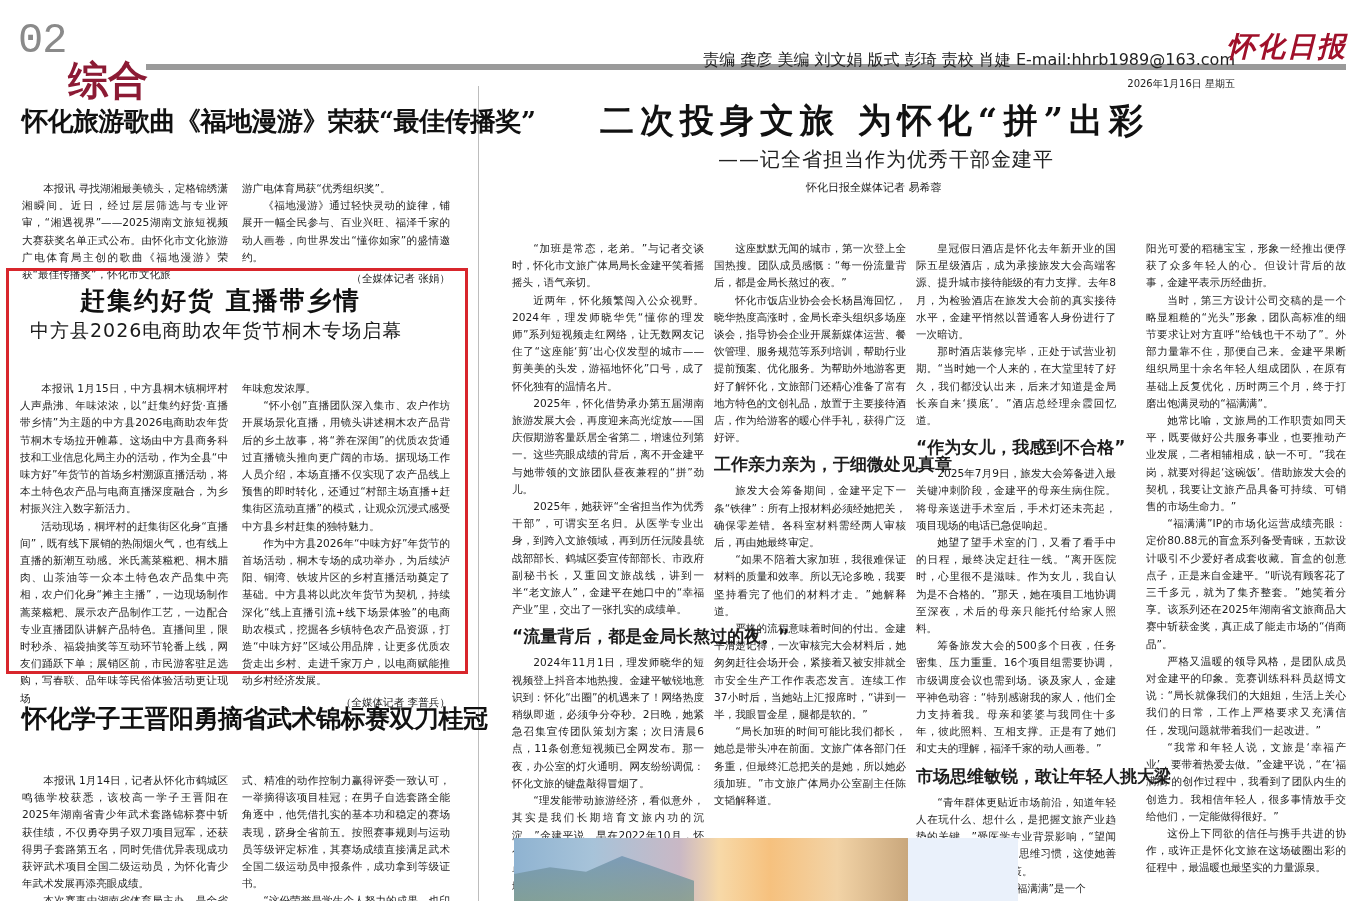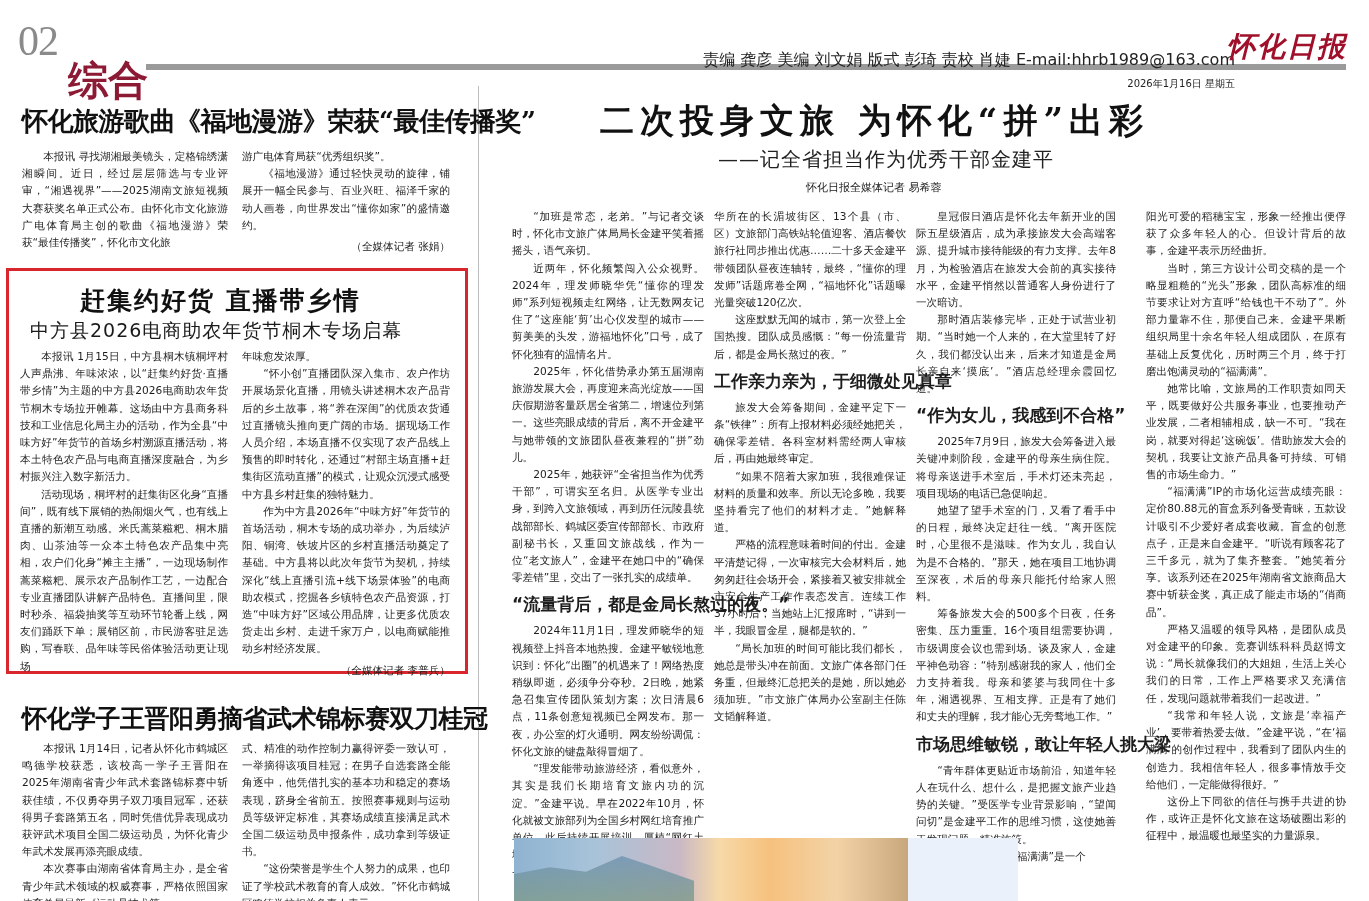--- a/index.html
+++ b/index.html
@@ -1,31 +1,31 @@
 <!DOCTYPE html>
 <html><head>
 <meta charset="utf-8">
 <style>
   * { box-sizing: border-box; margin: 0; padding: 0; }
   html, body { width: 1369px; height: 901px; overflow: hidden; background: #ffffff; }
   body { position: relative; font-family: "DejaVu Sans", sans-serif; color: #1a1a1a; }
 
   
-  .mast-num { position: absolute; left: 18px; top: 20px; font-family: Liberation Serif, serif; font-size: 42px; color: #8a8a8a; letter-spacing: -1px; line-height: 1; }
+  .mast-num { position: absolute; left: 18px; top: 20px; font-family: Liberation Mono, monospace; font-size: 42px; color: #8a8a8a; letter-spacing: -1px; line-height: 1; }
   .mast-section { position: absolute; left: 68px; top: 18px; font-family: "DejaVu Serif", serif; font-weight: bold; font-size: 40px; color: #8c1a34; line-height: 1; margin-top: 42px; }
   .mast-rule { position: absolute; left: 146px; top: 64px; width: 1200px; height: 6px; background: #9a9a9a; }
   .mast-date { position: absolute; right: 134px; top: 34px; font-size: 10px; color: #222; margin-top: 43px; }
   .mast-credits { position: absolute; right: 134px; top: 50px; font-size: 16px; color: #222; white-space: nowrap; }
   .mast-logo { position: absolute; right: 22px; top: 28px; font-family: "DejaVu Serif", serif; font-weight: bold; font-size: 28px; color: #a0102a; letter-spacing: 2px; font-style: italic; }
 
   .vdivider { position: absolute; left: 478px; top: 86px; width: 1px; height: 815px; background: #bdbdbd; }
 
   
   .p { font-family: "DejaVu Sans", sans-serif; font-size: 10.6px; line-height: 17.2px; text-align: justify; color: #1d1d1d; text-indent: 2em; }
-  .col { position: absolute; }
+  .col { position: absolute; margin-top: 32px; }
 
   .hl { position: absolute; font-family: "DejaVu Serif", serif; font-weight: bold; color: #111; white-space: nowrap; text-align: right; }
 
   
   .s1-title { left: 22px; top: 104px; font-size: 26px; letter-spacing: -0.5px; }
   .s1-c1 { left: 22px; top: 148px; width: 206px; }
   .s1-c2 { left: 242px; top: 148px; width: 208px; }
   .byline-r { text-align: right; text-indent: 0; margin-top: 4px; }
 
   
@@ -101,43 +101,43 @@
 </div>
 
 <div class="hl m-title">二次投身文旅 为怀化“拼”出彩</div>
 <div class="m-sub">——记全省担当作为优秀干部金建平</div>
 <div class="m-byline">怀化日报全媒体记者 易希蓉</div>
 
 <div class="col mc1">
   <p class="p">“加班是常态，老弟。”与记者交谈时，怀化市文旅广体局局长金建平笑着摇摇头，语气亲切。</p>
   <p class="p">近两年，怀化频繁闯入公众视野。2024年，理发师晓华凭“懂你的理发师”系列短视频走红网络，让无数网友记住了“这座能‘剪’出心仪发型的城市——剪美美的头发，游福地怀化”口号，成了怀化独有的温情名片。</p>
   <p class="p">2025年，怀化借势承办第五届湖南旅游发展大会，再度迎来高光绽放——国庆假期游客量跃居全省第二，增速位列第一。这些亮眼成绩的背后，离不开金建平与她带领的文旅团队昼夜兼程的“拼”劲儿。</p>
-  <p class="p">2025年，她获评“全省担当作为优秀干部”，可谓实至名归。从医学专业出身，到跨入文旅领域，再到历任沅陵县统战部部长、鹤城区委宣传部部长、市政府副秘书长，又重回文旅战线，作为一位“老文旅人”，金建平在她口中的“确保零差错”里，交出了一张扎实的成绩单。</p>
+  <p class="p">2025年，她获评“全省担当作为优秀干部”，可谓实至名归。从医学专业出身，到跨入文旅领域，再到历任沅陵县统战部部长、鹤城区委宣传部部长、市政府副秘书长，又重回文旅战线，讲到一半“老文旅人”，金建平在她口中的“幸福产业”里，交出了一张扎实的成绩单。</p>
   <p class="p subhead">“流量背后，都是金局长熬过的夜。”</p>
   <p class="p">2024年11月1日，理发师晓华的短视频登上抖音本地热搜。金建平敏锐地意识到：怀化“出圈”的机遇来了！网络热度稍纵即逝，必须争分夺秒。2日晚，她紧急召集宣传团队策划方案；次日清晨6点，11条创意短视频已全网发布。那一夜，办公室的灯火通明。网友纷纷调侃：怀化文旅的键盘敲得冒烟了。</p>
   <p class="p">“理发能带动旅游经济，看似意外，其实是我们长期培育文旅内功的沉淀。”金建平说。早在2022年10月，怀化就被文旅部列为全国乡村网红培育推广单位，此后持续开展培训、厚植“网红土壤”。当机遇来临时，这套机制迅速运转——全市非遗传承人迅速集结于晓</p>
 </div>
 
 <div class="col mc2">
-  <p class="p" style="text-indent:0">华所在的长湄坡街区、13个县（市、区）文旅部门高铁站轮值迎客、酒店餐饮旅行社同步推出优惠……二十多天金建平带领团队昼夜连轴转，最终，“懂你的理发师”话题席卷全网，“福地怀化”话题曝光量突破120亿次。</p>
   <p class="p">这座默默无闻的城市，第一次登上全国热搜。团队成员感慨：“每一份流量背后，都是金局长熬过的夜。”</p>
+  <p class="p">怀化市饭店业协会会长杨昌海回忆，晓华热度高涨时，金局长牵头组织多场座谈会，指导协会企业开展新媒体运营、餐饮管理、服务规范等系列培训，帮助行业提前预案、优化服务。为帮助外地游客更好了解怀化，文旅部门还精心准备了富有地方特色的文创礼品，放置于主要接待酒店，作为给游客的暖心伴手礼，获得广泛好评。</p>
   <p class="p subhead">工作亲力亲为，于细微处见真章</p>
   <p class="p">旅发大会筹备期间，金建平定下一条“铁律”：所有上报材料必须经她把关，确保零差错。各科室材料需经两人审核后，再由她最终审定。</p>
   <p class="p">“如果不陪着大家加班，我很难保证材料的质量和效率。所以无论多晚，我要坚持看完了他们的材料才走。”她解释道。</p>
   <p class="p">严格的流程意味着时间的付出。金建平清楚记得，一次审核完大会材料后，她匆匆赶往会场开会，紧接着又被安排就全市安全生产工作作表态发言。连续工作37小时后，当她站上汇报席时，“讲到一半，我眼冒金星，腿都是软的。”</p>
   <p class="p">“局长加班的时间可能比我们都长，她总是带头冲在前面。文旅广体各部门任务重，但最终汇总把关的是她，所以她必须加班。”市文旅广体局办公室副主任陈文韬解释道。</p>
 </div>
 
 <div class="col mc3">
   <p class="p">皇冠假日酒店是怀化去年新开业的国际五星级酒店，成为承接旅发大会高端客源、提升城市接待能级的有力支撑。去年8月，为检验酒店在旅发大会前的真实接待水平，金建平悄然以普通客人身份进行了一次暗访。</p>
   <p class="p">那时酒店装修完毕，正处于试营业初期。“当时她一个人来的，在大堂里转了好久，我们都没认出来，后来才知道是金局长亲自来‘摸底’。”酒店总经理余霞回忆道。</p>
   <p class="p subhead">“作为女儿，我感到不合格”</p>
   <p class="p">2025年7月9日，旅发大会筹备进入最关键冲刺阶段，金建平的母亲生病住院。将母亲送进手术室后，手术灯还未亮起，项目现场的电话已急促响起。</p>
   <p class="p">她望了望手术室的门，又看了看手中的日程，最终决定赶往一线。“离开医院时，心里很不是滋味。作为女儿，我自认为是不合格的。”那天，她在项目工地协调至深夜，术后的母亲只能托付给家人照料。</p>
-  <p class="p">筹备旅发大会的500多个日夜，任务密集、压力重重。16个项目组需要协调，市级调度会议也需到场。谈及家人，金建平神色动容：“特别感谢我的家人，他们全力支持着我。母亲和婆婆与我同住十多年，湘遇视界、互相支撑。正是有了她们和丈夫的理解，我才能心无旁骛地工作。”</p>
+  <p class="p">筹备旅发大会的500多个日夜，任务密集、压力重重。16个项目组需要协调，市级调度会议也需到场。谈及家人，金建平神色动容：“特别感谢我的家人，他们全力支持着我。母亲和婆婆与我同住十多年，彼此照料、互相支撑。正是有了她们和丈夫的理解，福泽千家的动人画卷。”</p>
   <p class="p subhead">市场思维敏锐，敢让年轻人挑大梁</p>
   <p class="p">“青年群体更贴近市场前沿，知道年轻人在玩什么、想什么，是把握文旅产业趋势的关键。”受医学专业背景影响，“望闻问切”是金建平工作的思维习惯，这使她善于发现问题、精准施策。</p>
   <p class="p">旅发大会吉祥物“福满满”是一个</p>
 </div>
 
 <div class="col mc4">
   <p class="p" style="text-indent:0">阳光可爱的稻穗宝宝，形象一经推出便俘获了众多年轻人的心。但设计背后的故事，金建平表示历经曲折。</p>
   <p class="p">当时，第三方设计公司交稿的是一个略显粗糙的“光头”形象，团队高标准的细节要求让对方直呼“给钱也干不动了”。外部力量靠不住，那便自己来。金建平果断组织局里十余名年轻人组成团队，在原有基础上反复优化，历时两三个月，终于打磨出饱满灵动的“福满满”。</p>
   <p class="p">她常比喻，文旅局的工作职责如同天平，既要做好公共服务事业，也要推动产业发展，二者相辅相成，缺一不可。“我在岗，就要对得起‘这碗饭’。借助旅发大会的契机，我要让文旅产品具备可持续、可销售的市场生命力。”</p>
   <p class="p">“福满满”IP的市场化运营成绩亮眼：定价80.88元的盲盒系列备受青睐，五款设计吸引不少爱好者成套收藏。盲盒的创意点子，正是来自金建平。“听说有顾客花了三千多元，就为了集齐整套。”她笑着分享。该系列还在2025年湖南省文旅商品大赛中斩获金奖，真正成了能走市场的“俏商品”。</p>

